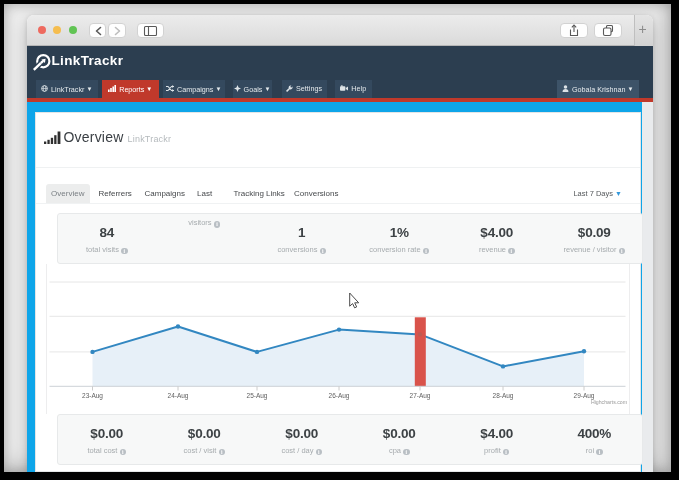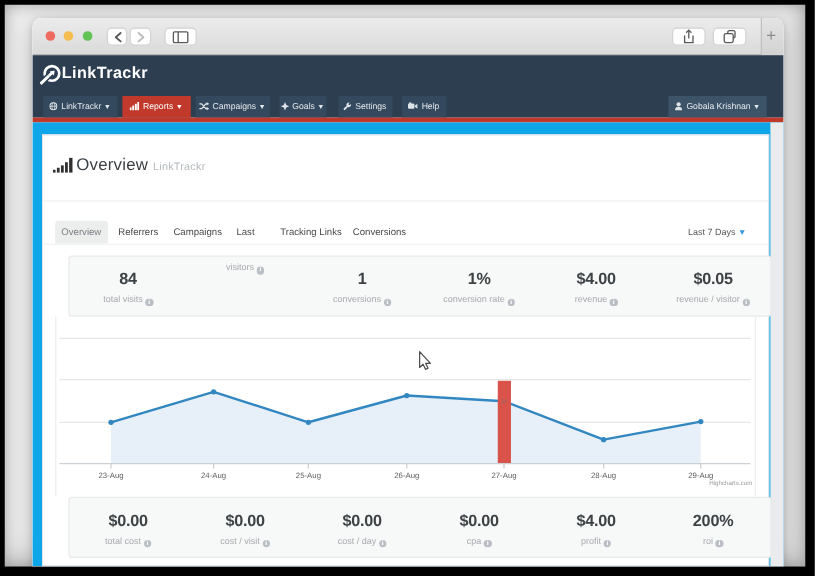--- a/index.html
+++ b/index.html
@@ -169,21 +169,21 @@
               </div>
             <div class="stat" style="left:292.5px;">
                 <div class="v">1%</div>
                 <div class="l">conversion rate <span class="inf">i</span></div>
               </div>
             <div class="stat" style="left:390px;">
                 <div class="v">$4.00</div>
                 <div class="l">revenue <span class="inf">i</span></div>
               </div>
             <div class="stat" style="left:487.5px;">
-                <div class="v">$0.05</div>
+                <div class="v">$0.09</div>
                 <div class="l">revenue / visitor <span class="inf">i</span></div>
               </div>
           </div>
           <div id="chartbox">
             <svg width="584" height="150" viewBox="0 0 584 150">
               <line x1="2.5" y1="18" x2="578.5" y2="18" stroke="#e6e6e6" stroke-width="1"></line>
               <line x1="2.5" y1="52.3" x2="578.5" y2="52.3" stroke="#e6e6e6" stroke-width="1"></line>
               <line x1="2.5" y1="87.9" x2="578.5" y2="87.9" stroke="#e6e6e6" stroke-width="1"></line>
               <path d="M45.5 87.9 L131 62.5 L210 87.9 L292 65.6 L373 70.4 L456 102.4 L537 87.3 L537 122.3 L45.5 122.3 Z" fill="#e7f0f8"></path>
               <path d="M45.5 87.9 L131 62.5 L210 87.9 L292 65.6 L373 70.4 L456 102.4 L537 87.3" fill="none" stroke="#3287c1" stroke-width="2" stroke-linejoin="round"></path>
@@ -234,21 +234,21 @@
               </div>
             <div class="stat" style="left:292.5px;">
                 <div class="v">$0.00</div>
                 <div class="l">cpa <span class="inf">i</span></div>
               </div>
             <div class="stat" style="left:390px;">
                 <div class="v">$4.00</div>
                 <div class="l">profit <span class="inf">i</span></div>
               </div>
             <div class="stat" style="left:487.5px;">
-                <div class="v">200%</div>
+                <div class="v">400%</div>
                 <div class="l">roi <span class="inf">i</span></div>
               </div>
           </div>
         </div>
       </div>
     </div>
   </div>
  </div>
 
 </body></html>

